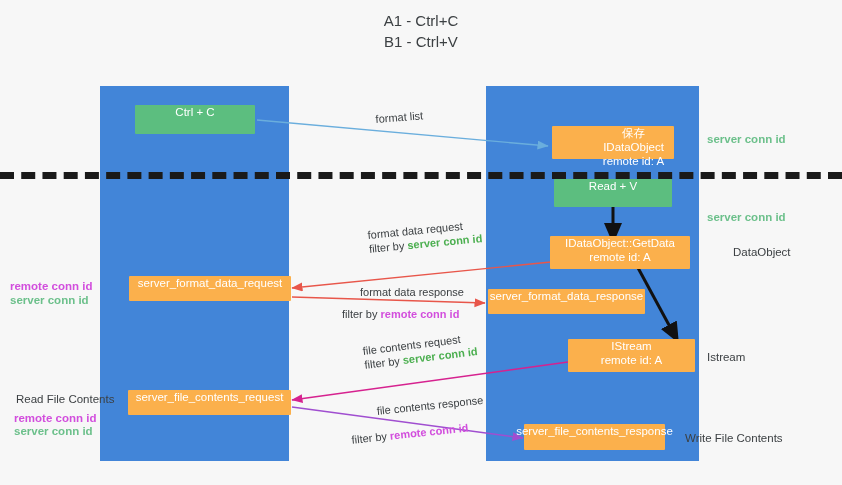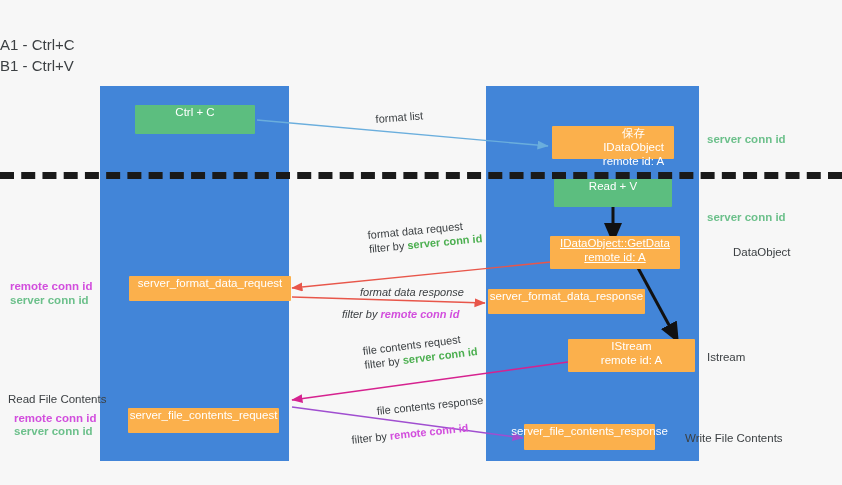--- a/index.html
+++ b/index.html
@@ -11,25 +11,25 @@
   #stage {
     position: relative;
     width: 842px;
     height: 485px;
     background: #f7f7f7;
     overflow: hidden;
   }
   .title {
     position: absolute;
     left: 0; right: 0; top: 10px;
+    text-align: center;
     font-size: 15px;
     color: #3c4043;
     line-height: 21px;
     white-space: pre;
-    margin-top: 24px;
   }
   .col-head {
     position: absolute;
     text-align: center;
     font-size: 11.5px;
     color: #3c4043;
     line-height: 14px;
     white-space: pre;
   }
   .lane {
@@ -150,69 +150,69 @@
 
   <div class="node orange" style="left:552px; top:126px; width:122px; height:33px;padding-left:41px;">
     <div>保存IDataObject</div>
     <div class="l2">remote id: A</div>
   </div>
 
   <div class="node green" style="left:554px; top:179px; width:118px; height:28px;">
     <div>Read + V</div>
   </div>
 
-  <div class="node orange" style="left:550px; top:236px; width:130px; height:33px;text-decoration:underline;">
+  <div class="node orange" style="left:550px; top:236px; width:140px; height:33px;">
     <div>IDataObject::GetData</div>
     <div class="l2">remote id: A</div>
   </div>
 
   <div class="node orange" style="left:488px; top:289px; width:157px; height:25px;">
     <div>server_format_data_response</div>
   </div>
 
   <div class="node orange" style="left:129px; top:276px; width:162px; height:25px;">
     <div>server_format_data_request</div>
   </div>
 
   <div class="node orange" style="left:568px; top:339px; width:127px; height:33px;">
     <div>IStream</div>
     <div class="l2">remote id: A</div>
   </div>
 
-  <div class="node orange" style="left:128px; top:408px; width:151px; height:25px;">
+  <div class="node orange" style="left:128px; top:390px; width:163px; height:25px;">
     <div>server_file_contents_request</div>
   </div>
 
-  <div class="node orange" style="left:524px; top:424px; width:131px; height:26px;">
+  <div class="node orange" style="left:524px; top:424px; width:141px; height:26px;">
     <div>server_file_contents_response</div>
   </div>
 
   <div class="side-label green" style="left:707px; top:132px;">server conn id</div>
   <div class="side-label green" style="left:707px; top:210px;">server conn id</div>
   <div class="side-label" style="left:733px; top:245px;">DataObject</div>
   <div class="side-label" style="left:707px; top:350px;">Istream</div>
   <div class="side-label" style="left:685px; top:431px;">Write File Contents</div>
 
   <div class="side-label magenta" style="left:10px; top:279px;">remote conn id</div>
   <div class="side-label green" style="left:10px; top:293px;">server conn id</div>
 
-  <div class="side-label" style="left:8px; top:392px;">Read File Contents</div>
+  <div class="side-label" style="left:16px; top:392px;">Read File Contents</div>
   <div class="side-label magenta" style="left:14px; top:411px;">remote conn id</div>
   <div class="side-label green" style="left:14px; top:424px;">server conn id</div>
 
   <div class="ann" style="left:375px; top:112px; transform:rotate(-4.5deg);">
     <div>format list</div>
   </div>
 
   <div class="ann" style="left:367px; top:228px; transform:rotate(-5.5deg);">
     <div>format data request</div>
     <div><span>filter by </span><span class="g">server conn id</span></div>
   </div>
 
-  <div class="ann" style="left:360px; top:285px;font-style:italic;">
+  <div class="ann" style="left:360px; top:285px;">
     <div>format data response</div>
     <div style="margin-top:8px; margin-left:-18px;"><span>filter by </span><span class="m">remote conn id</span></div>
   </div>
 
   <div class="ann" style="left:362px; top:344px; transform:rotate(-7deg);">
     <div>file contents request</div>
     <div><span>filter by </span><span class="g">server conn id</span></div>
   </div>
 
   <div class="ann" style="left:376px; top:404px; transform:rotate(-6deg);">

